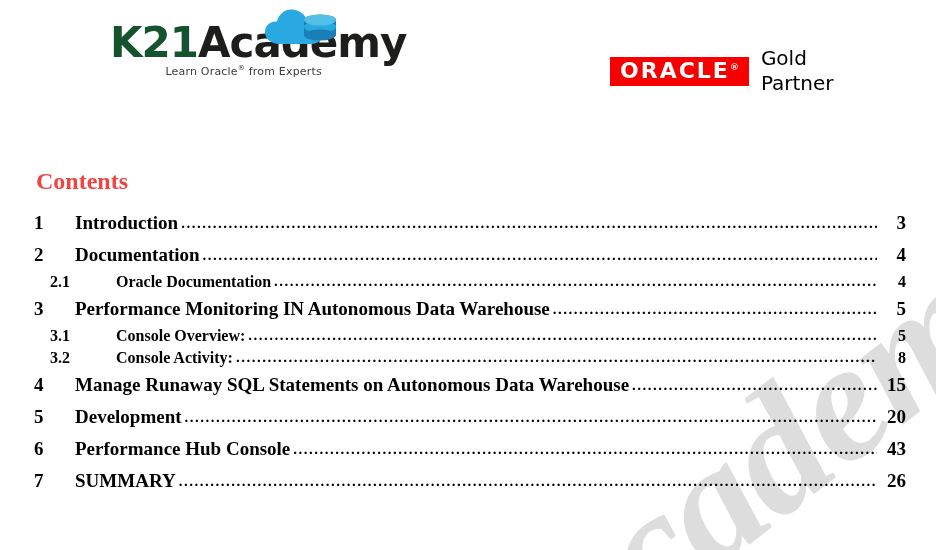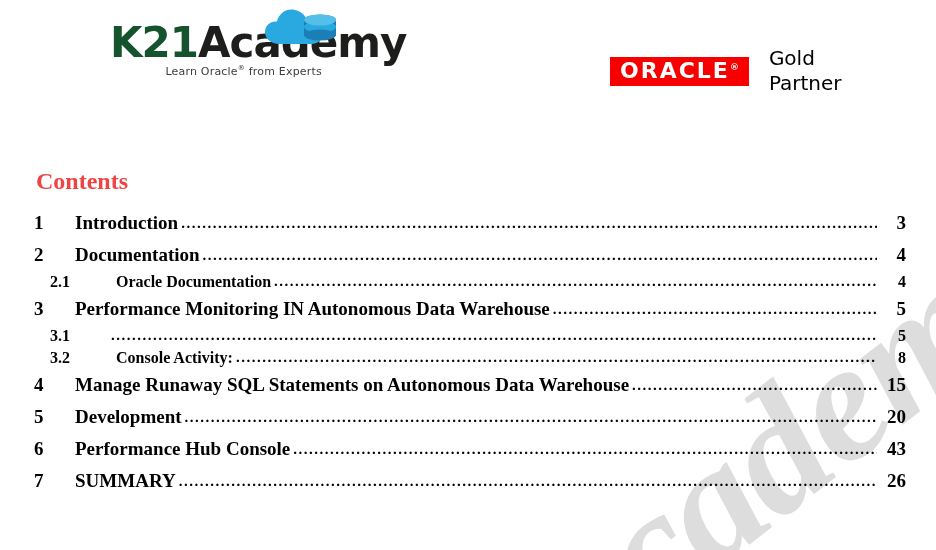--- a/index.html
+++ b/index.html
@@ -77,21 +77,21 @@
     height: 48px;
   }
 
   
   .oracle-block {
     position: absolute;
     left: 610px;
     top: 46px;
     display: flex;
     align-items: center;
-    gap: 20px;
+    gap: 12px;
   }
   .oracle-badge {
     background: #f80000;
     color: #ffffff;
     font-family: "DejaVu Sans", sans-serif;
     font-weight: bold;
     font-size: 22px;
     letter-spacing: 2px;
     padding: 3px 10px 4px 10px;
     line-height: 1;
@@ -231,20 +231,21 @@
         <span class="toc-page">4</span>
       </li>
       <li class="toc-row level1">
         <span class="toc-num">3</span>
         <span class="toc-label">Performance Monitoring IN Autonomous Data Warehouse</span>
         <span class="toc-dots">............................................................................................................................................................................................................................</span>
         <span class="toc-page">5</span>
       </li>
       <li class="toc-row level2">
         <span class="toc-num">3.1</span>
+        <span class="toc-label">Console Overview:</span>
         <span class="toc-dots">............................................................................................................................................................................................................................</span>
         <span class="toc-page">5</span>
       </li>
       <li class="toc-row level2">
         <span class="toc-num">3.2</span>
         <span class="toc-label">Console Activity:</span>
         <span class="toc-dots">............................................................................................................................................................................................................................</span>
         <span class="toc-page">8</span>
       </li>
       <li class="toc-row level1">

